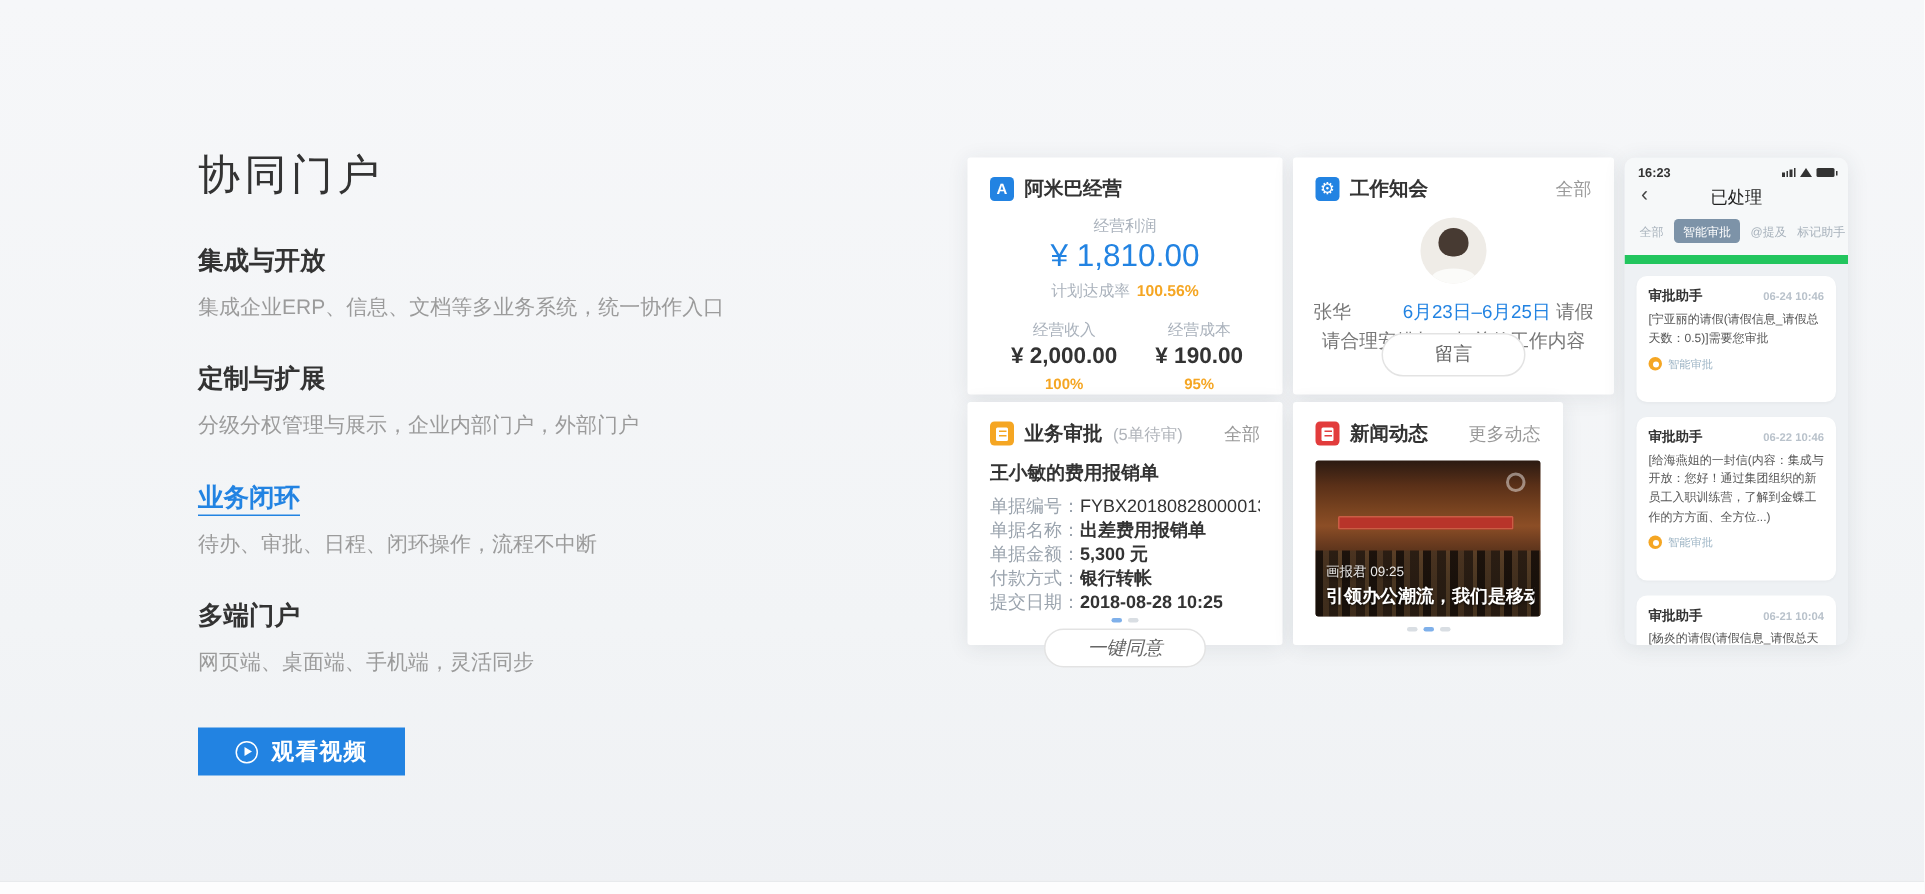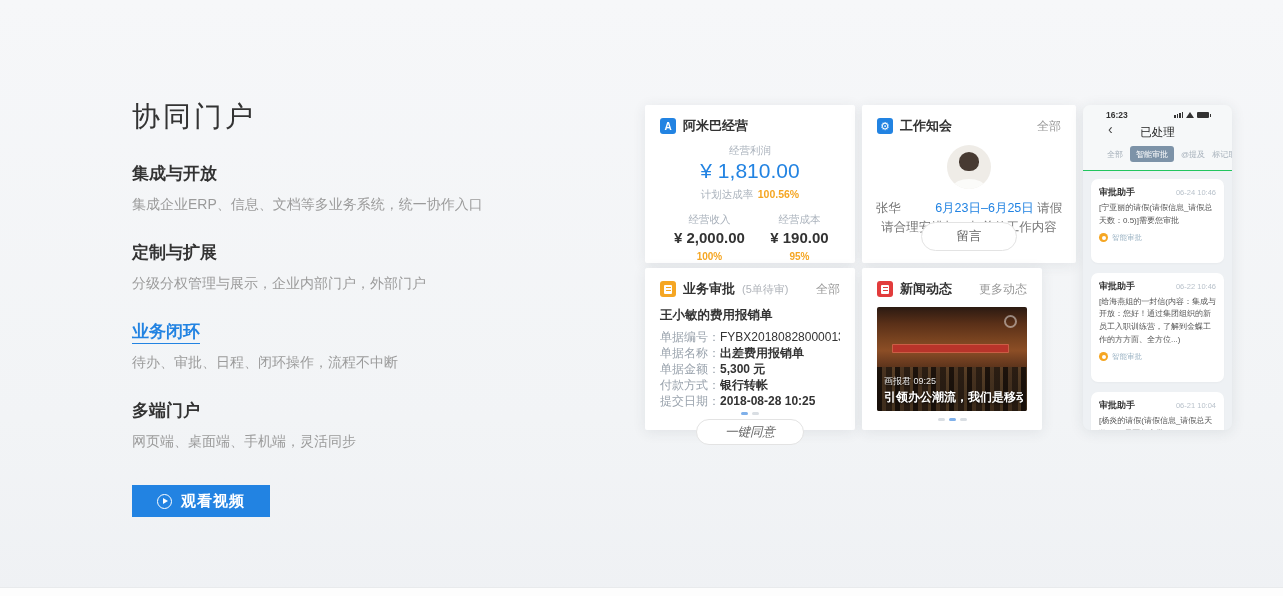--- a/index.html
+++ b/index.html
@@ -95,21 +95,21 @@
           border:2px solid rgba(255,255,255,.45); border-radius:50%; }
   .photo-meta { position:absolute; left:7px; bottom:23px; font-size:9px; color:rgba(255,255,255,.9);
           text-shadow:0 1px 2px rgba(0,0,0,.7); }
   .photo-caption { position:absolute; left:7px; right:4px; bottom:5px; font-size:12px; font-weight:bold;
           color:#fff; text-shadow:0 1px 2px rgba(0,0,0,.7); white-space:nowrap; overflow:hidden; }
   #card-news .dots { margin-top:7px; }
 
   
   #phone { left:438px; top:0; width:149px; height:325px; background:#eef1f4; border-radius:7px;
           box-shadow:0 2px 14px rgba(40,55,70,.1); overflow:hidden; position:absolute; }
-  .phone-top { background:#f6f8f9; padding:5px 23px 0; border-bottom:1px solid #22c55e; }
+  .phone-top { background:#f6f8f9; padding:5px 9px 0; border-bottom:6px solid #22c55e; }
   .status { display:flex; justify-content:space-between; align-items:center; }
   .status-time { font-size:8.5px; font-weight:bold; color:#333; }
   .status-icons { display:flex; align-items:center; gap:3px; }
   .sig { display:flex; align-items:flex-end; gap:1px; }
   .sig span { width:1.5px; background:#333; display:block; }
   .sig span:nth-child(1){height:3px;} .sig span:nth-child(2){height:4px;}
   .sig span:nth-child(3){height:5px;} .sig span:nth-child(4){height:6px;}
   .wifi { width:0; height:0; border-left:4px solid transparent; border-right:4px solid transparent;
           border-bottom:6px solid #333; }
   .batt { width:12px; height:6px; background:#333; border-radius:1px; position:relative; }
@@ -118,21 +118,21 @@
   .back-icon { position:absolute; left:2px; top:1px; font-size:14px; color:#444; cursor:pointer; }
   .phone-title { text-align:center; font-size:11.5px; color:#222; line-height:25px; font-weight:500; }
   .tabs { display:flex; align-items:center; gap:7px; padding:1px 1px 8px; font-size:8px; color:#a8b2bc; }
   .tab { cursor:pointer; white-space:nowrap; }
   .tab.active { background:#7d93a8; color:#fff; padding:2.5px 6px; border-radius:3px; font-weight:500; }
   .phone-body { padding:8px 8px 0; }
   .msg { background:#fff; border-radius:7px; padding:7px 8px 20px; margin-bottom:10px;
           box-shadow:0 1px 2px rgba(0,0,0,.03); }
   .msg-head { display:flex; justify-content:space-between; align-items:baseline; }
   .sender { font-size:9px; font-weight:bold; color:#333; }
-  .msg-time { font-size:7.5px; color:#b9c2cb; }
+  .msg-time { font-size:7.5px; color:#b9c2cb;font-weight:bold; }
   .msg-body { font-size:8px; color:#555; line-height:1.6; margin-top:3px; }
   .msg-tag { display:flex; align-items:center; gap:4px; margin-top:5px; }
   .tag-icon { width:9px; height:9px; border-radius:50%; background:#f5a623; position:relative; flex:none; }
   .tag-icon::after { content:""; position:absolute; inset:2.5px; border-radius:50%; background:#fff; }
   .tag-label { font-size:7.5px; color:#9fb6c6; }
 
   
   .gear-glyph::before { content:"⚙"; font-size:11px; color:#fff; line-height:1; }
   .doc-glyph { width:8px; height:9px; background:#fff; border-radius:1px; position:relative; }
   .doc-glyph::before, .doc-glyph::after { content:""; position:absolute; left:1.5px; right:1.5px; height:1.5px; }

